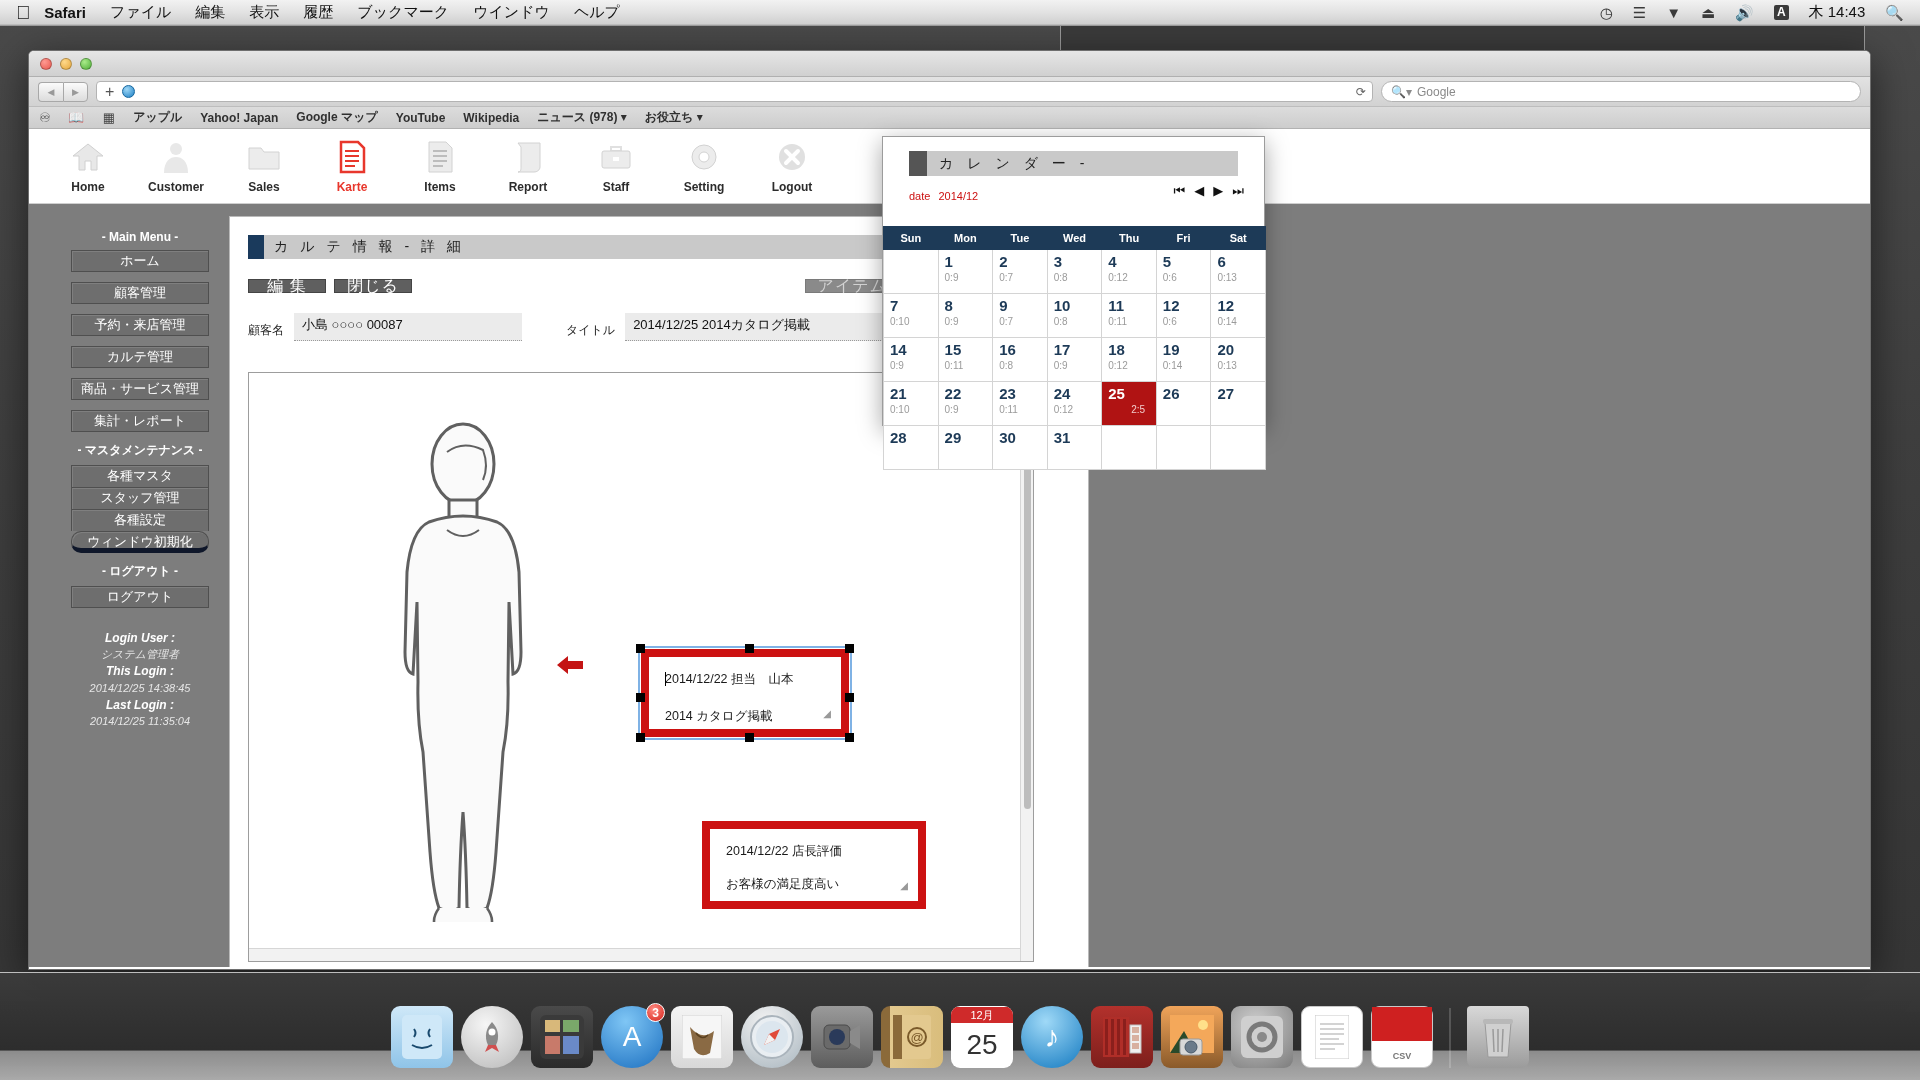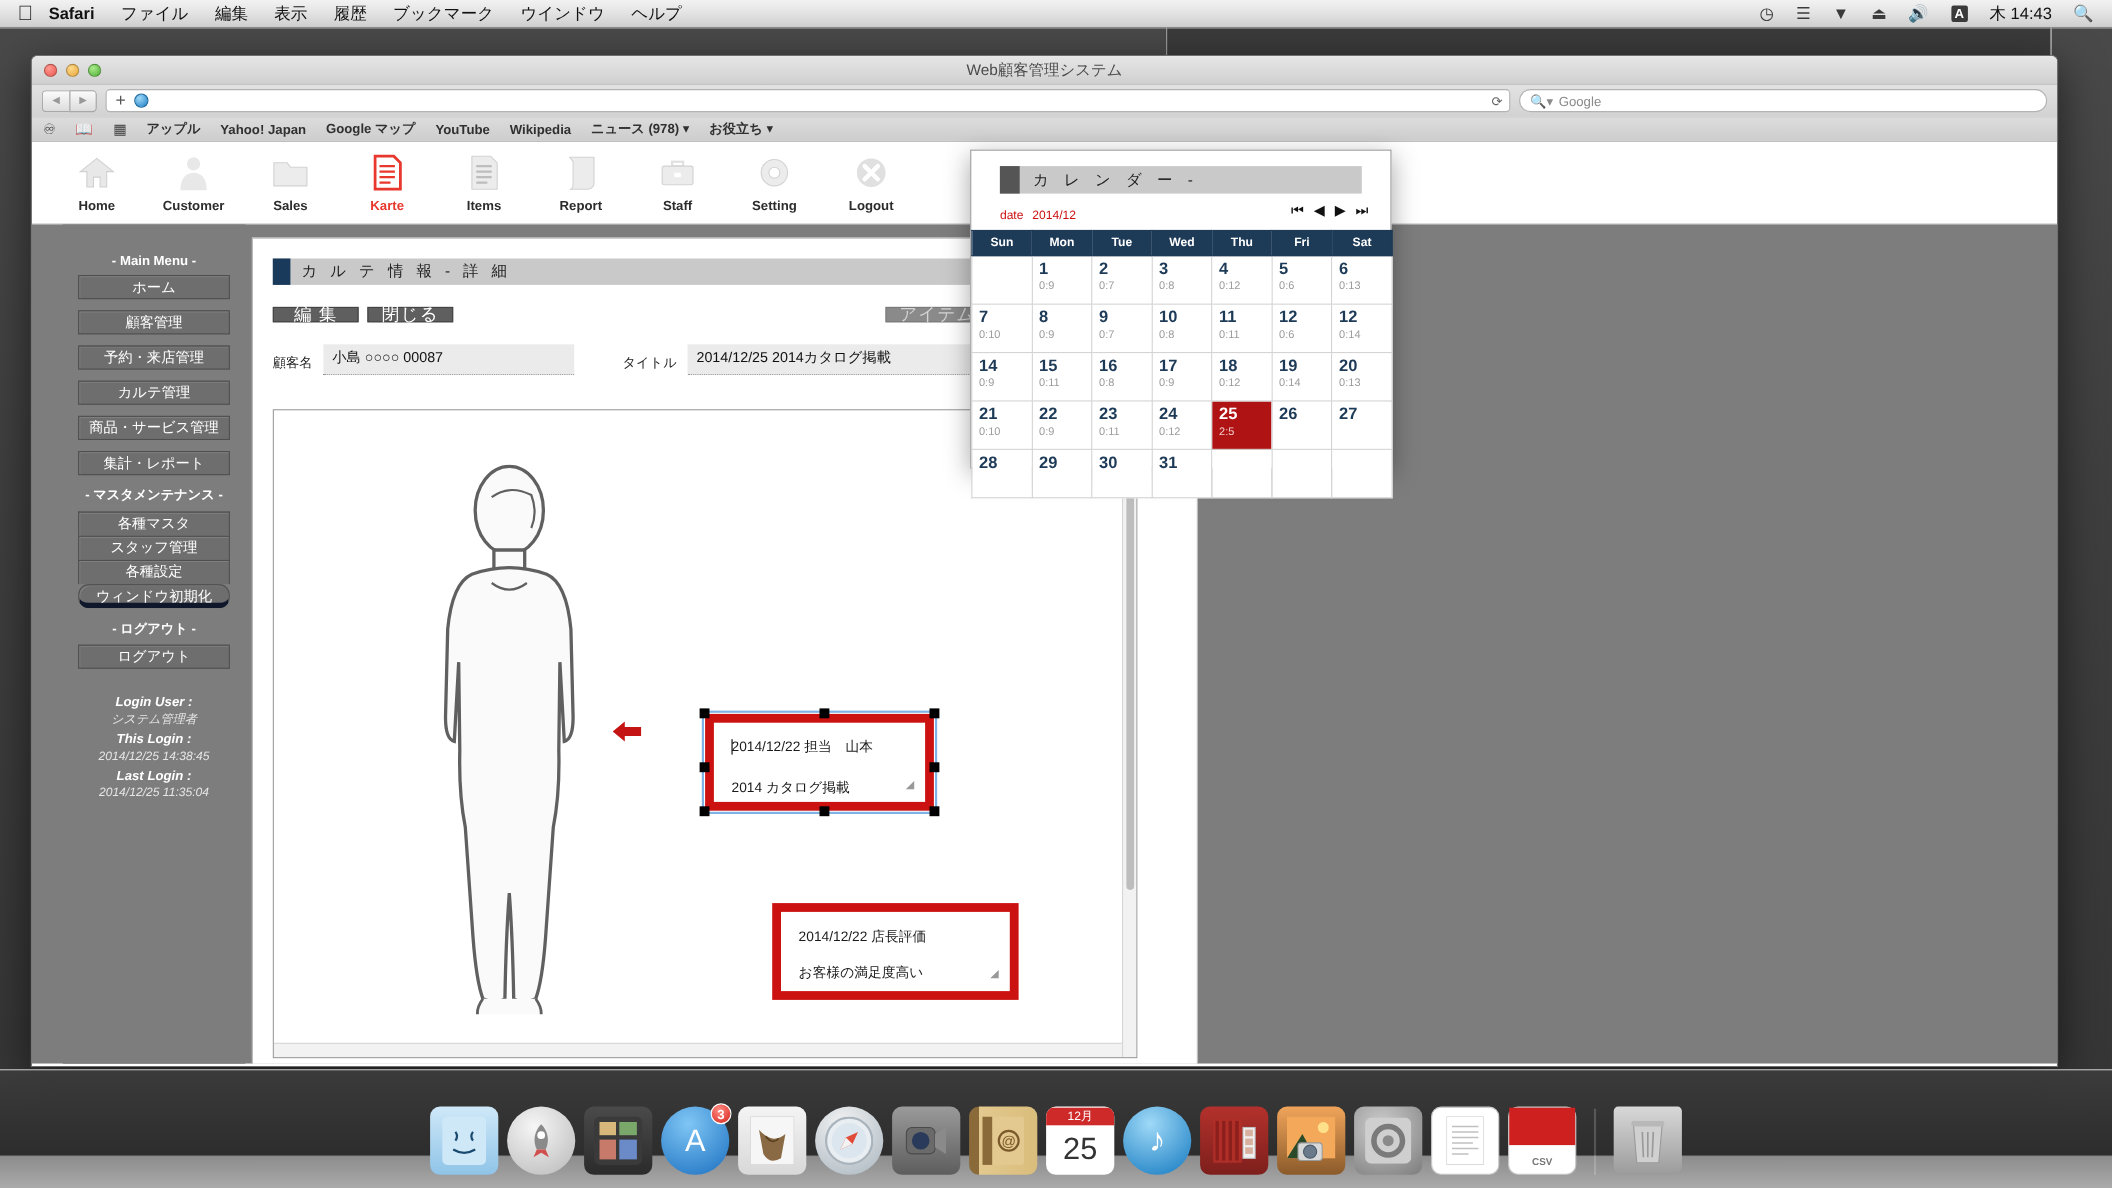--- a/index.html
+++ b/index.html
@@ -239,36 +239,36 @@
     display: flex; align-items: center;
   }
   #cal-header .bluebar { width: 18px; height: 25px; background: #555; }
   #cal-header .txt { font-size: 14px; color: #222; letter-spacing: 5px; padding-left: 12px; }
   #cal-sub { margin: 14px 26px 0; font-size: 11px; color: #cc1111; display: flex; gap: 8px; }
   #cal-nav {
     position: absolute; right: 20px; top: 46px; display: flex; gap: 9px;
     font-size: 13px; color: #111;
   }
   #cal-grid {
-    position: absolute; left: 0; top: 72px; width: 383px;
+    position: absolute; left: 0; top: 89px; width: 383px;
   }
   .cal-table { border-collapse: collapse; width: 100%; }
   .cal-table th {
     background: #1d3a57; color: #fff; font-size: 11px; font-weight: bold;
     padding: 5px 0; border: 1px solid #1d3a57;
   }
   .cal-table td {
     width: 14.28%; height: 44px; border: 1px solid #d4d4d4;
     vertical-align: top; padding: 3px 6px; background: #fff;
   }
   .cal-table td .d { font-size: 15px; font-weight: bold; color: #1d3a57; }
   .cal-table td .t { font-size: 10px; color: #9b9b9b; margin-top: 2px; }
   .cal-table td.today { background: #b01313; }
   .cal-table td.today .d { color: #fff; }
-  .cal-table td.today .t { color: #f2cccc; }
+  .cal-table td.today .t { color: #f2cccc; margin-left: 23px; }
   .cal-table td.empty { background: #fff; }
 
   
   #behind-window {
     position: absolute; left: 1060px; top: 12px; width: 805px; height: 948px;
     background: #fff; border: 1px solid #9a9a9a; z-index: 40;
   }
   #behind-strip {
     position: absolute; left: 0; top: 185px; width: 100%; height: 22px; background: #5b5b5b;
   }
@@ -360,21 +360,20 @@
   </div>
 
   <div id="safari-window">
 
     <div id="titlebar">
       <div class="traffic">
         <span class="tl red"></span>
         <span class="tl yellow"></span>
         <span class="tl green"></span>
       </div>
-      <div id="window-title">Web顧客管理システム</div>
     </div>
 
     <div id="toolbar-row">
       <div class="navbtns">
         <div class="navbtn">◀</div>
         <div class="navbtn">▶</div>
       </div>
       <div class="addr-wrap">
         <span class="plus-btn">+</span>
         <span class="globe-ico"></span>

